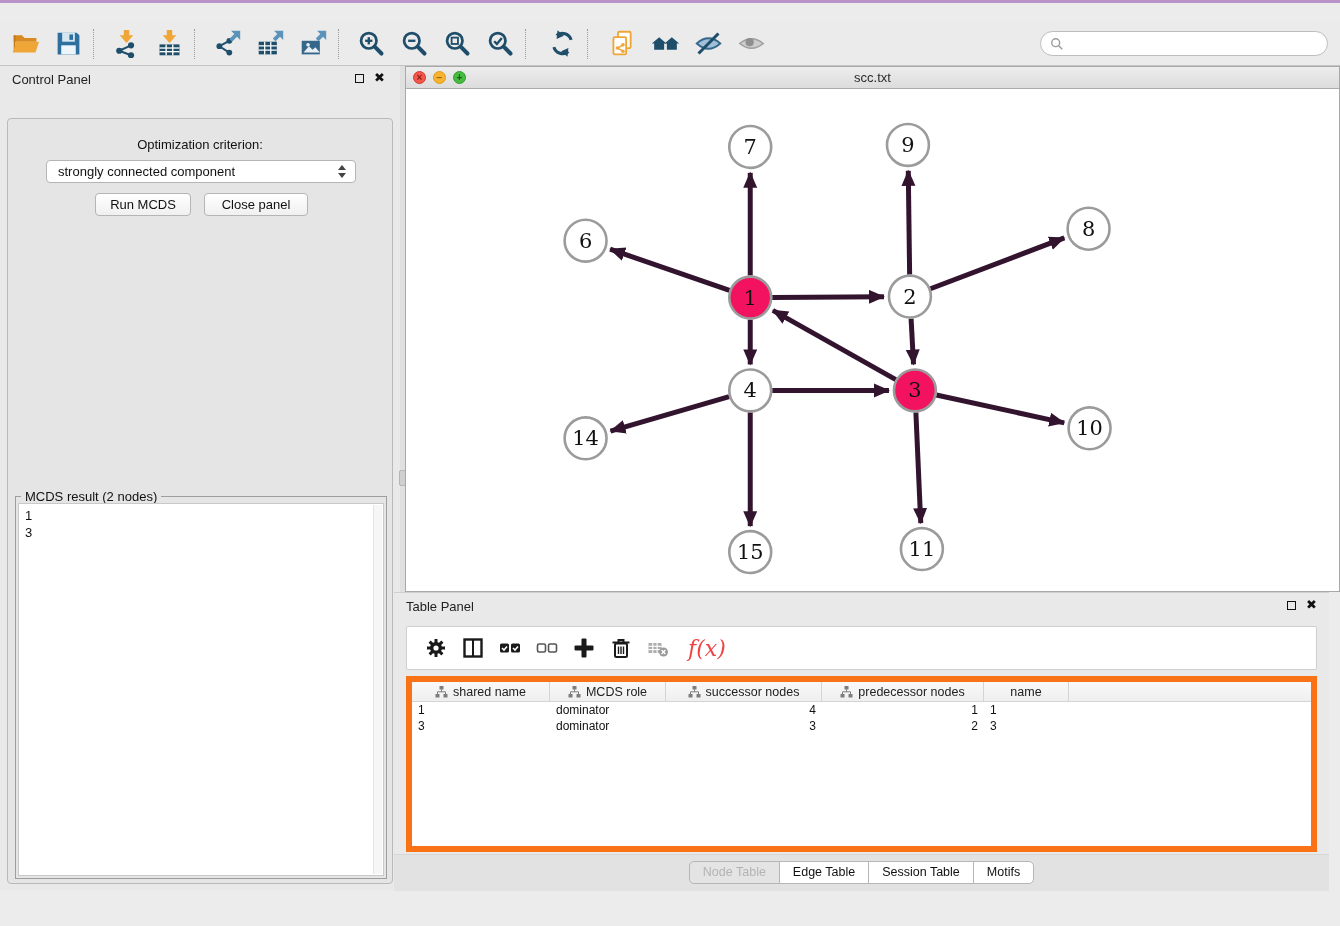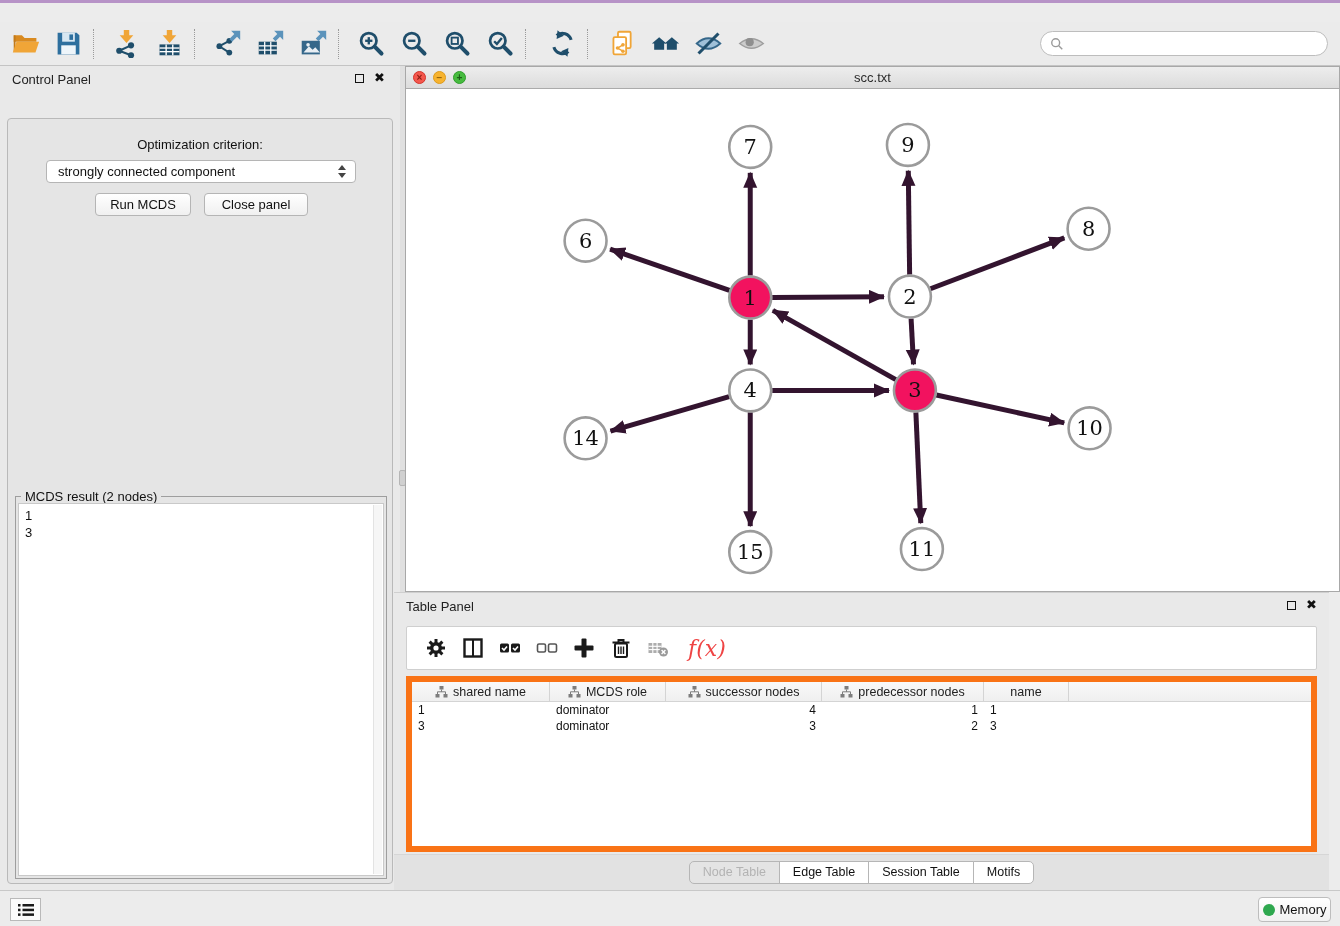--- a/index.html
+++ b/index.html
@@ -544,30 +544,14 @@
     </div>
     <div id="tp-strip"></div>
     <div class="seg-tabs" id="tp-tabs">
         <div class="seg active">Node Table</div>
         <div class="seg">Edge Table</div>
         <div class="seg">Session Table</div>
         <div class="seg">Motifs</div>
       </div>
   </div>
 
-  <div id="status-bar">
-    <div id="list-btn">
-      <svg width="16" height="14" viewBox="0 0 16 14" fill="#1a1a1a">
-        <rect x="0" y="1" width="2.5" height="2.5"></rect>
-          <rect x="4.5" y="1" width="11.5" height="2.5"></rect>
-        <rect x="0" y="5.7" width="2.5" height="2.5"></rect>
-          <rect x="4.5" y="5.7" width="11.5" height="2.5"></rect>
-        <rect x="0" y="10.4" width="2.5" height="2.5"></rect>
-          <rect x="4.5" y="10.4" width="11.5" height="2.5"></rect>
-        </svg>
-    </div>
-    <div id="memory-btn">
-      <span id="memory-dot" style="background: rgb(47, 168, 79);"></span>
-      <span>Memory</span>
-    </div>
-  </div>
 
 </div>
 
 </body></html>

